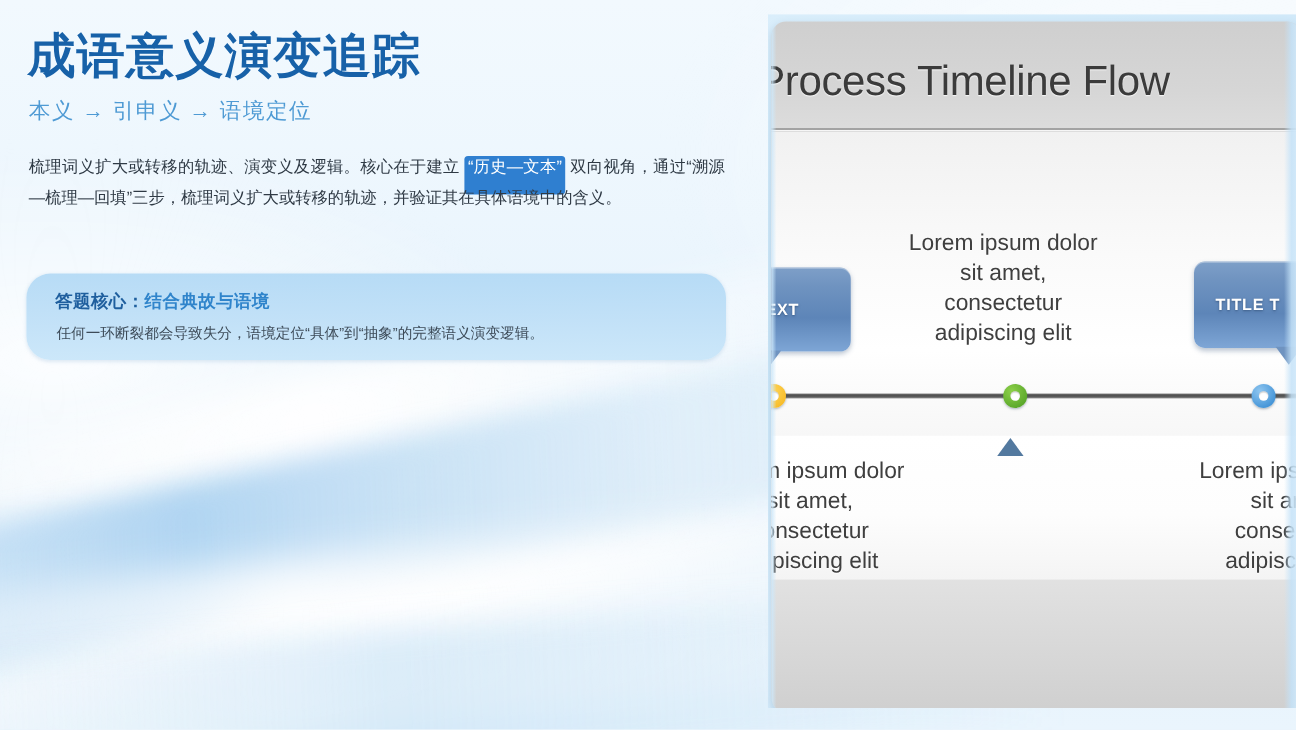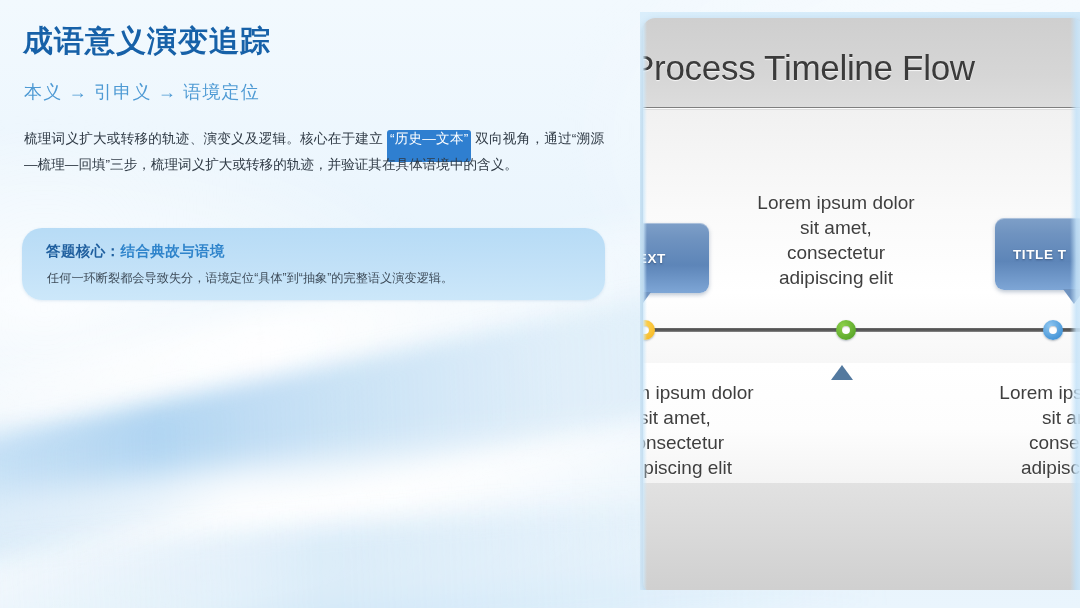--- a/index.html
+++ b/index.html
@@ -46,21 +46,21 @@
   .sw6{
     left:560px;top:-120px;width:620px;height:420px;
     background:radial-gradient(ellipse at 70% 60%,rgba(255,255,255,.8) 0%,rgba(255,255,255,0) 72%);
     filter:blur(8px);
   }
 
   
   #left{position:absolute;left:0;top:0;width:640px;height:608px;}
   .page-title{
     position:absolute;left:23px;top:23px;
-    font-size:30px;font-weight:bold;color:#1761a8;
+    font-size:40px;font-weight:bold;color:#1761a8;
     letter-spacing:1px;line-height:1.2;white-space:nowrap;
   }
   .page-subtitle{
     position:absolute;left:24px;top:80px;
     font-size:18px;color:#4e9ad4;letter-spacing:1.2px;white-space:nowrap;
   }
   .body-copy{
     position:absolute;left:24px;top:126px;width:580px;
     font-size:13.6px;line-height:26px;color:#2f3a45;
     text-align:justify;

